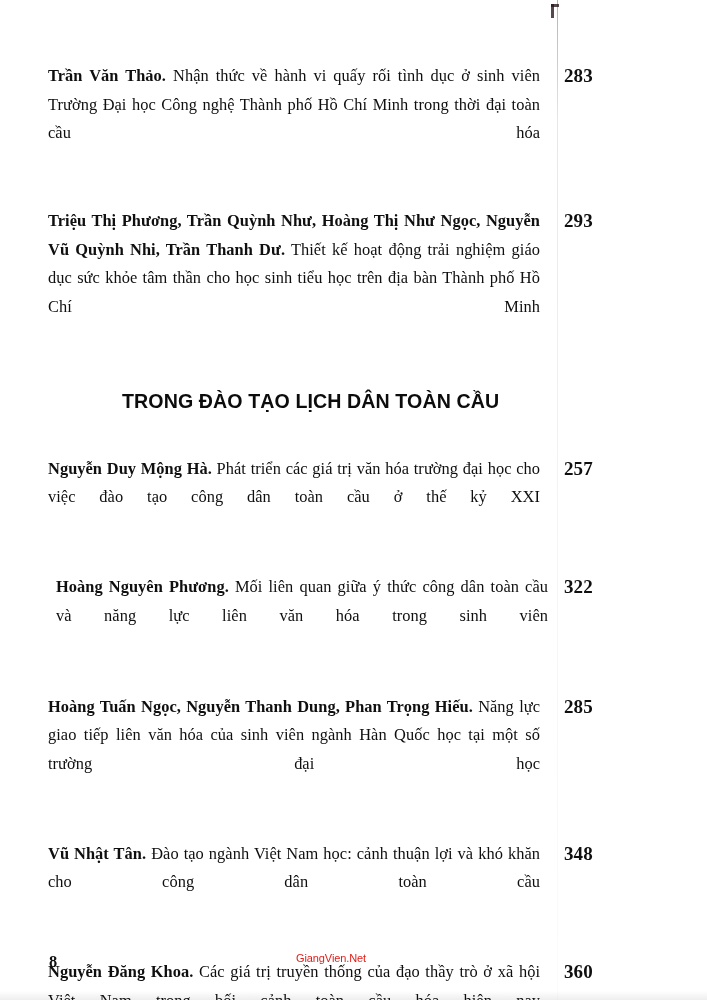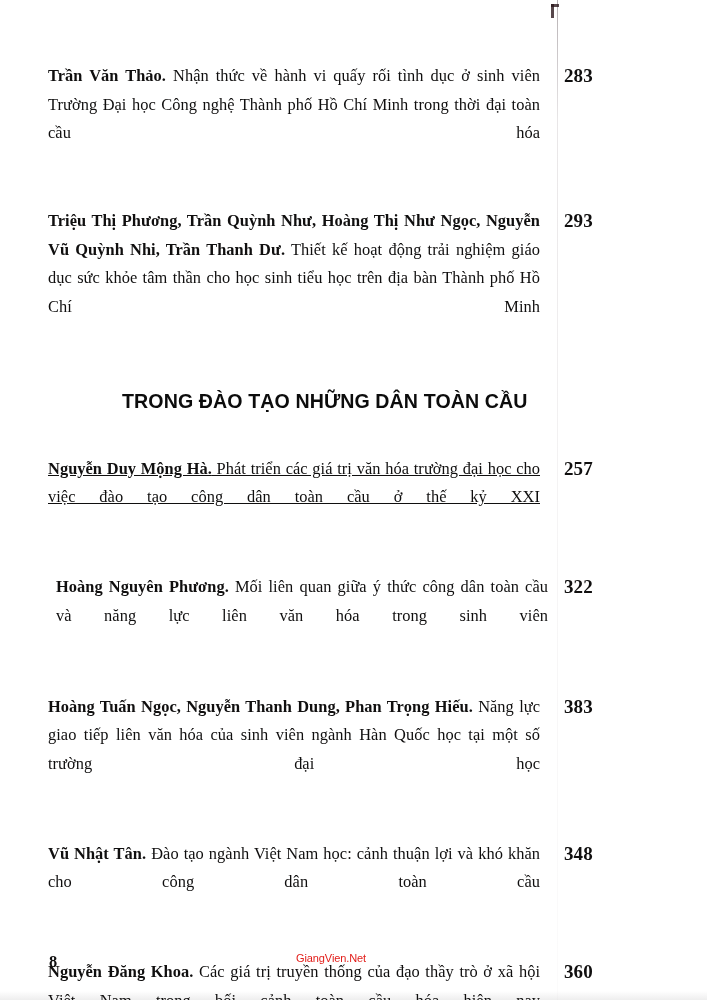--- a/index.html
+++ b/index.html
@@ -95,21 +95,21 @@
     text-align: right;
     font-size: 19px;
     line-height: 28.5px;
     font-weight: bold;
     letter-spacing: 0.2px;
   }
 
   
   .toc-entry.e0 { margin-bottom: 31px; }
   .toc-entry.e1 { margin-bottom: 0; }
-  .toc-entry.e2 { margin-bottom: 33px; text-decoration: underline; }
+  .toc-entry.e2 { margin-bottom: 33px; }
   .toc-entry.e3 { margin-bottom: 34px; margin-left: 8px; }
   .toc-entry.e4 { margin-bottom: 33px; }
   .toc-entry.e5 { margin-bottom: 33px; }
 
   
   .part-heading {
     margin-top: 36px;
     margin-bottom: 38px;
     width: 545px;
     font-family: "Liberation Sans", "DejaVu Sans", sans-serif;
@@ -162,36 +162,36 @@
       <div class="entry-body"><span class="authors">Trần Văn Thảo.</span><span class="title"> Nhận thức về hành vi quấy rối tình dục ở sinh viên Trường Đại học Công nghệ Thành phố Hồ Chí Minh trong thời đại toàn cầu hóa</span></div>
       <div class="page-num">283</div>
     </div>
 
     <div class="toc-entry e1">
       <div class="entry-body"><span class="authors">Triệu Thị Phương, Trần Quỳnh Như, Hoàng Thị Như Ngọc, Nguyễn Vũ Quỳnh Nhi, Trần Thanh Dư.</span><span class="title"> Thiết kế hoạt động trải nghiệm giáo dục sức khỏe tâm thần cho học sinh tiểu học trên địa bàn Thành phố Hồ Chí Minh</span></div>
       <div class="page-num">293</div>
     </div>
 
     <div class="part-heading">
-      <span class="hl hl2">TRONG ĐÀO TẠO NHỮNG DÂN TOÀN CẦU</span>
+      <span class="hl hl2">TRONG ĐÀO TẠO LỊCH DÂN TOÀN CẦU</span>
     </div>
 
     <div class="toc-entry e2">
       <div class="entry-body"><span class="authors">Nguyễn Duy Mộng Hà.</span><span class="title"> Phát triển các giá trị văn hóa trường đại học cho việc đào tạo công dân toàn cầu ở thế kỷ XXI</span></div>
       <div class="page-num">257</div>
     </div>
 
     <div class="toc-entry e3">
       <div class="entry-body"><span class="authors">Hoàng Nguyên Phương.</span><span class="title"> Mối liên quan giữa ý thức công dân toàn cầu và năng lực liên văn hóa trong sinh viên</span></div>
       <div class="page-num">322</div>
     </div>
 
     <div class="toc-entry e4">
       <div class="entry-body"><span class="authors">Hoàng Tuấn Ngọc, Nguyễn Thanh Dung, Phan Trọng Hiếu.</span><span class="title"> Năng lực giao tiếp liên văn hóa của sinh viên ngành Hàn Quốc học tại một số trường đại học</span></div>
-      <div class="page-num">383</div>
+      <div class="page-num">285</div>
     </div>
 
     <div class="toc-entry e5">
       <div class="entry-body"><span class="authors">Vũ Nhật Tân.</span><span class="title"> Đào tạo ngành Việt Nam học: cảnh thuận lợi và khó khăn cho công dân toàn cầu</span></div>
       <div class="page-num">348</div>
     </div>
 
     <div class="toc-entry e6">
       <div class="entry-body"><span class="authors">Nguyễn Đăng Khoa.</span><span class="title"> Các giá trị truyền thống của đạo thầy trò ở xã hội Việt Nam trong bối cảnh toàn cầu hóa hiện nay</span></div>
       <div class="page-num">360</div>

